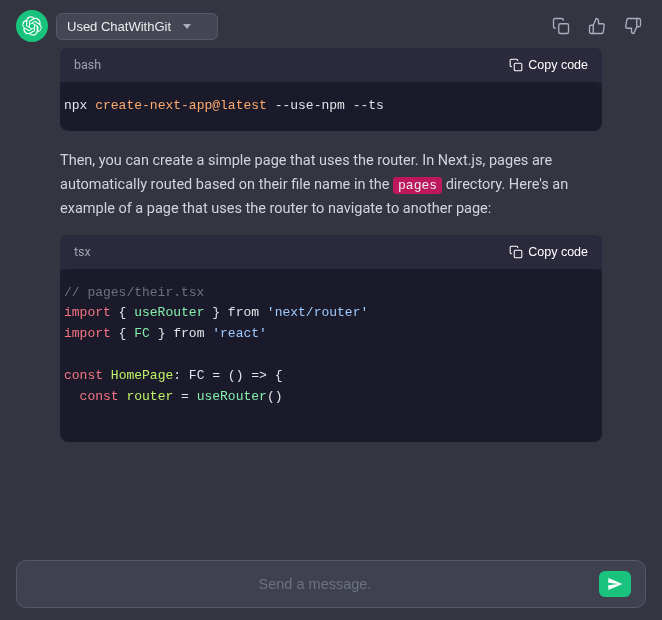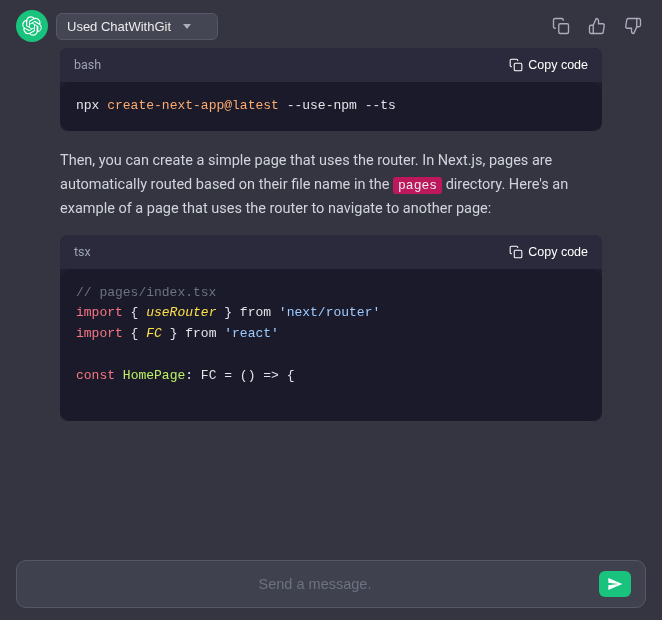--- a/index.html
+++ b/index.html
@@ -125,35 +125,35 @@
       border: none;
       color: #ffffff;
       cursor: pointer;
       font-size: 12.5px;
     }
     .copy-icon {
       width: 14px;
       height: 14px;
     }
     .code-block-body {
-      padding: 14px 16px;
+      padding: 14px 4px;
       font-family: 'Courier New', monospace;
       font-size: 13px;
       line-height: 1.6;
       overflow-x: auto;
       background: #1a1a2a;
       border-radius: 12px;
     }
     .code-line { white-space: pre; }
 
     
     .c-comment { color: #6b7280; }
     .c-keyword { color: #f97583; }
     .c-string { color: #9ecbff; }
-    .c-function { color: #fde047; font-style: italic; }
+    .c-function { color: #86efac; }
     .c-variable { color: #bef264; }
     .c-plain { color: #e1e4e8; }
 
     
     .bottom-bar {
       flex-shrink: 0;
       padding: 10px 16px 12px 16px;
       background: #343541;
     }
     .input-wrapper {
@@ -263,25 +263,26 @@
         <span>tsx</span>
         <button class="copy-btn">
           <svg class="copy-icon" fill="none" stroke="currentColor" stroke-width="1.8" viewBox="0 0 24 24">
             <rect x="9" y="9" width="13" height="13" rx="2"></rect>
             <path d="M5 15H4a2 2 0 01-2-2V4a2 2 0 012-2h9a2 2 0 012 2v1"></path>
           </svg>
           <span>Copy code</span>
         </button>
       </div>
       <div class="code-block-body">
-        <div class="code-line"><span class="c-comment">// pages/index.tsx</span></div>
+        <div class="code-line"><span class="c-comment">// pages/their.tsx</span></div>
         <div class="code-line"><span class="c-keyword">import</span><span class="c-plain"> { </span><span class="c-function">useRouter</span><span class="c-plain"> } from </span><span class="c-string">'next/router'</span></div>
         <div class="code-line"><span class="c-keyword">import</span><span class="c-plain"> { </span><span class="c-function">FC</span><span class="c-plain"> } from </span><span class="c-string">'react'</span></div>
         <div class="code-line">&nbsp;</div>
         <div class="code-line"><span class="c-keyword">const</span><span class="c-plain"> </span><span class="c-variable">HomePage</span><span class="c-plain">: FC = () =&gt; {</span></div>
+        <div class="code-line"><span class="c-plain">  </span><span class="c-keyword">const</span><span class="c-plain"> </span><span class="c-variable">router</span><span class="c-plain"> = </span><span class="c-function">useRouter</span><span class="c-plain">()</span></div>
         <div class="code-line">&nbsp;</div>
 
       </div>
     </div>
 
   </div>
 
 </div>
 
 <div class="bottom-bar">

